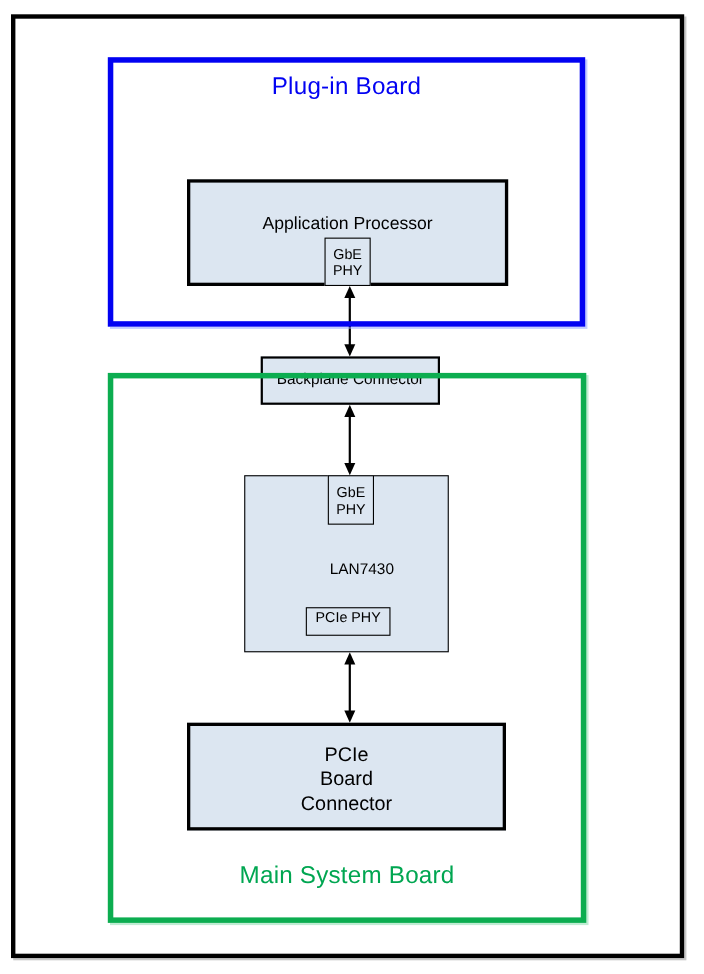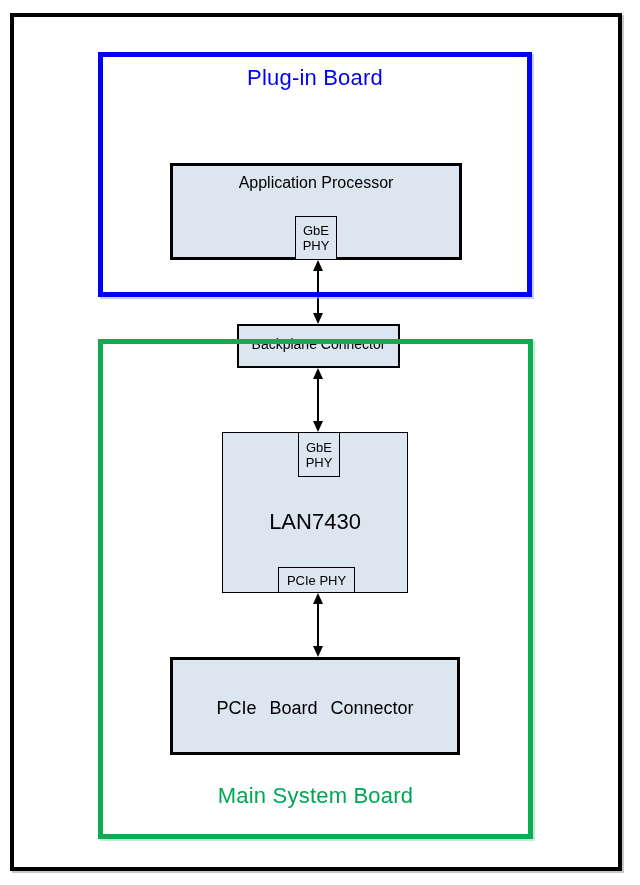--- a/index.html
+++ b/index.html
@@ -27,47 +27,47 @@
   .board-label{position:absolute;left:0;width:100%;text-align:center;font-size:22px;letter-spacing:.2px;}
   .board-blue .board-label{top:8px;color:#0202f2;}
   .board-green .board-label{bottom:25px;color:#00a651;}
   
   .node{
     position:absolute;box-sizing:border-box;background:#dce6f1;
     border:1px solid #000;z-index:2;
   }
   .app{
     left:170px;top:163px;width:292px;height:97px;border-width:3px;
-    font-size:16px;text-align:center;padding-top:8px;
+    font-size:16px;text-align:center;padding-top:29px;
   }
   .app-gbe{
     left:295px;top:216px;width:42px;height:44px;z-index:3;
     font-size:13px;line-height:15px;display:flex;flex-direction:column;
     align-items:center;justify-content:center;text-align:center;
   }
   .backplane{
     left:237px;top:324px;width:163px;height:44px;border-width:2px;
     font-size:14px;display:flex;align-items:center;justify-content:center;
     padding-bottom:5px;
   }
   .lan{left:222px;top:432px;width:186px;height:161px;}
-  .lan-label{position:absolute;left:0;top:76px;width:100%;text-align:center;font-size:22px;}
+  .lan-label{position:absolute;left:0;top:76px;width:100%;text-align:center;font-size:14px;padding-left:14px;}
   .lan-gbe{
     left:298px;top:432px;width:42px;height:45px;z-index:3;
     font-size:13px;line-height:15px;display:flex;flex-direction:column;
     align-items:center;justify-content:center;text-align:center;
   }
   .lan-pcie{
-    left:278px;top:567px;width:77px;height:26px;z-index:3;
-    font-size:13px;display:flex;align-items:center;justify-content:center;
+    left:278px;top:552px;width:77px;height:26px;z-index:3;
+    font-size:13px;display:flex;justify-content:center;
   }
   .pcie-host{
     left:170px;top:657px;width:290px;height:98px;border-width:3px;
-    font-size:18px;line-height:22px;display:flex;flex-direction:row;
-    align-items:center;justify-content:center;text-align:left;padding-top:4px;gap:13px;
+    font-size:18px;line-height:22px;display:flex;flex-direction:column;
+    align-items:center;justify-content:center;text-align:left;padding-top:4px;
   }
   
   .arrow{position:absolute;width:10px;z-index:1;}
   .arrow .line{position:absolute;left:4px;top:9px;bottom:9px;width:2px;background:#000;}
   .arrow .head{position:absolute;left:0;width:0;height:0;
     border-left:5px solid transparent;border-right:5px solid transparent;}
   .arrow .head-up{top:0;border-bottom:11px solid #000;}
   .arrow .head-down{bottom:0;border-top:11px solid #000;}
   .arrow-1{left:313px;top:260px;height:64px;}
   .arrow-2{left:313px;top:368px;height:64px;}

